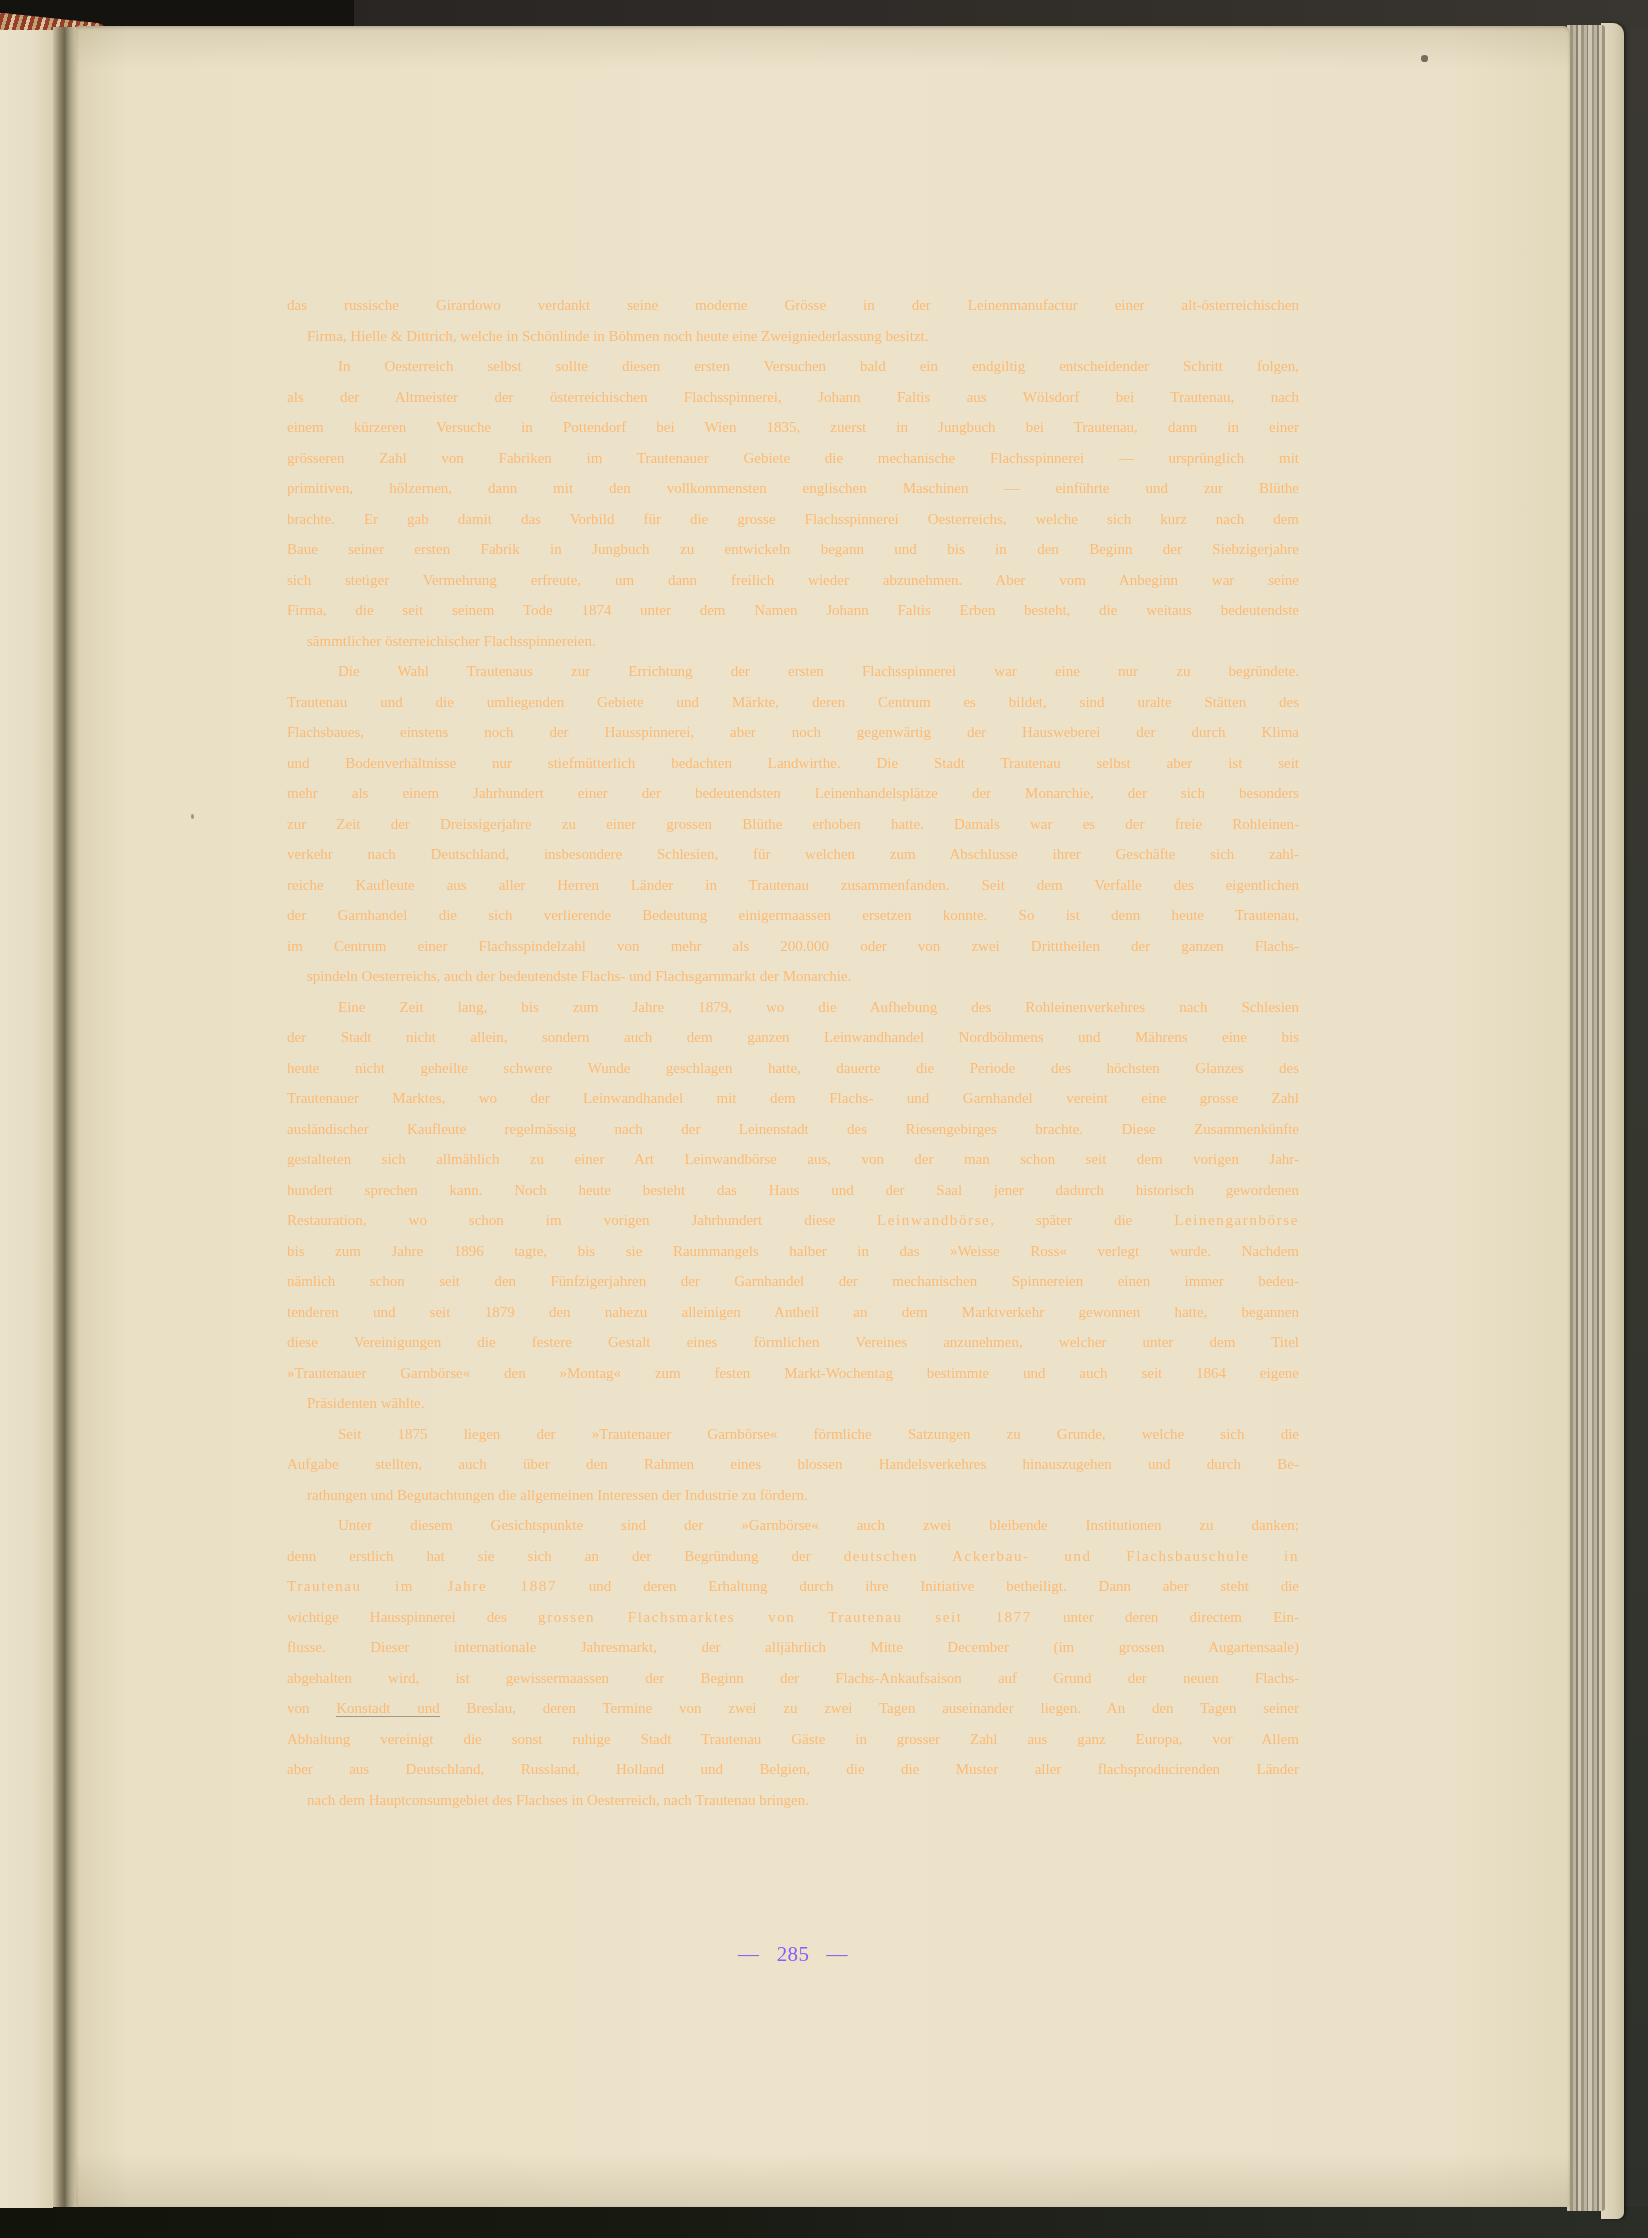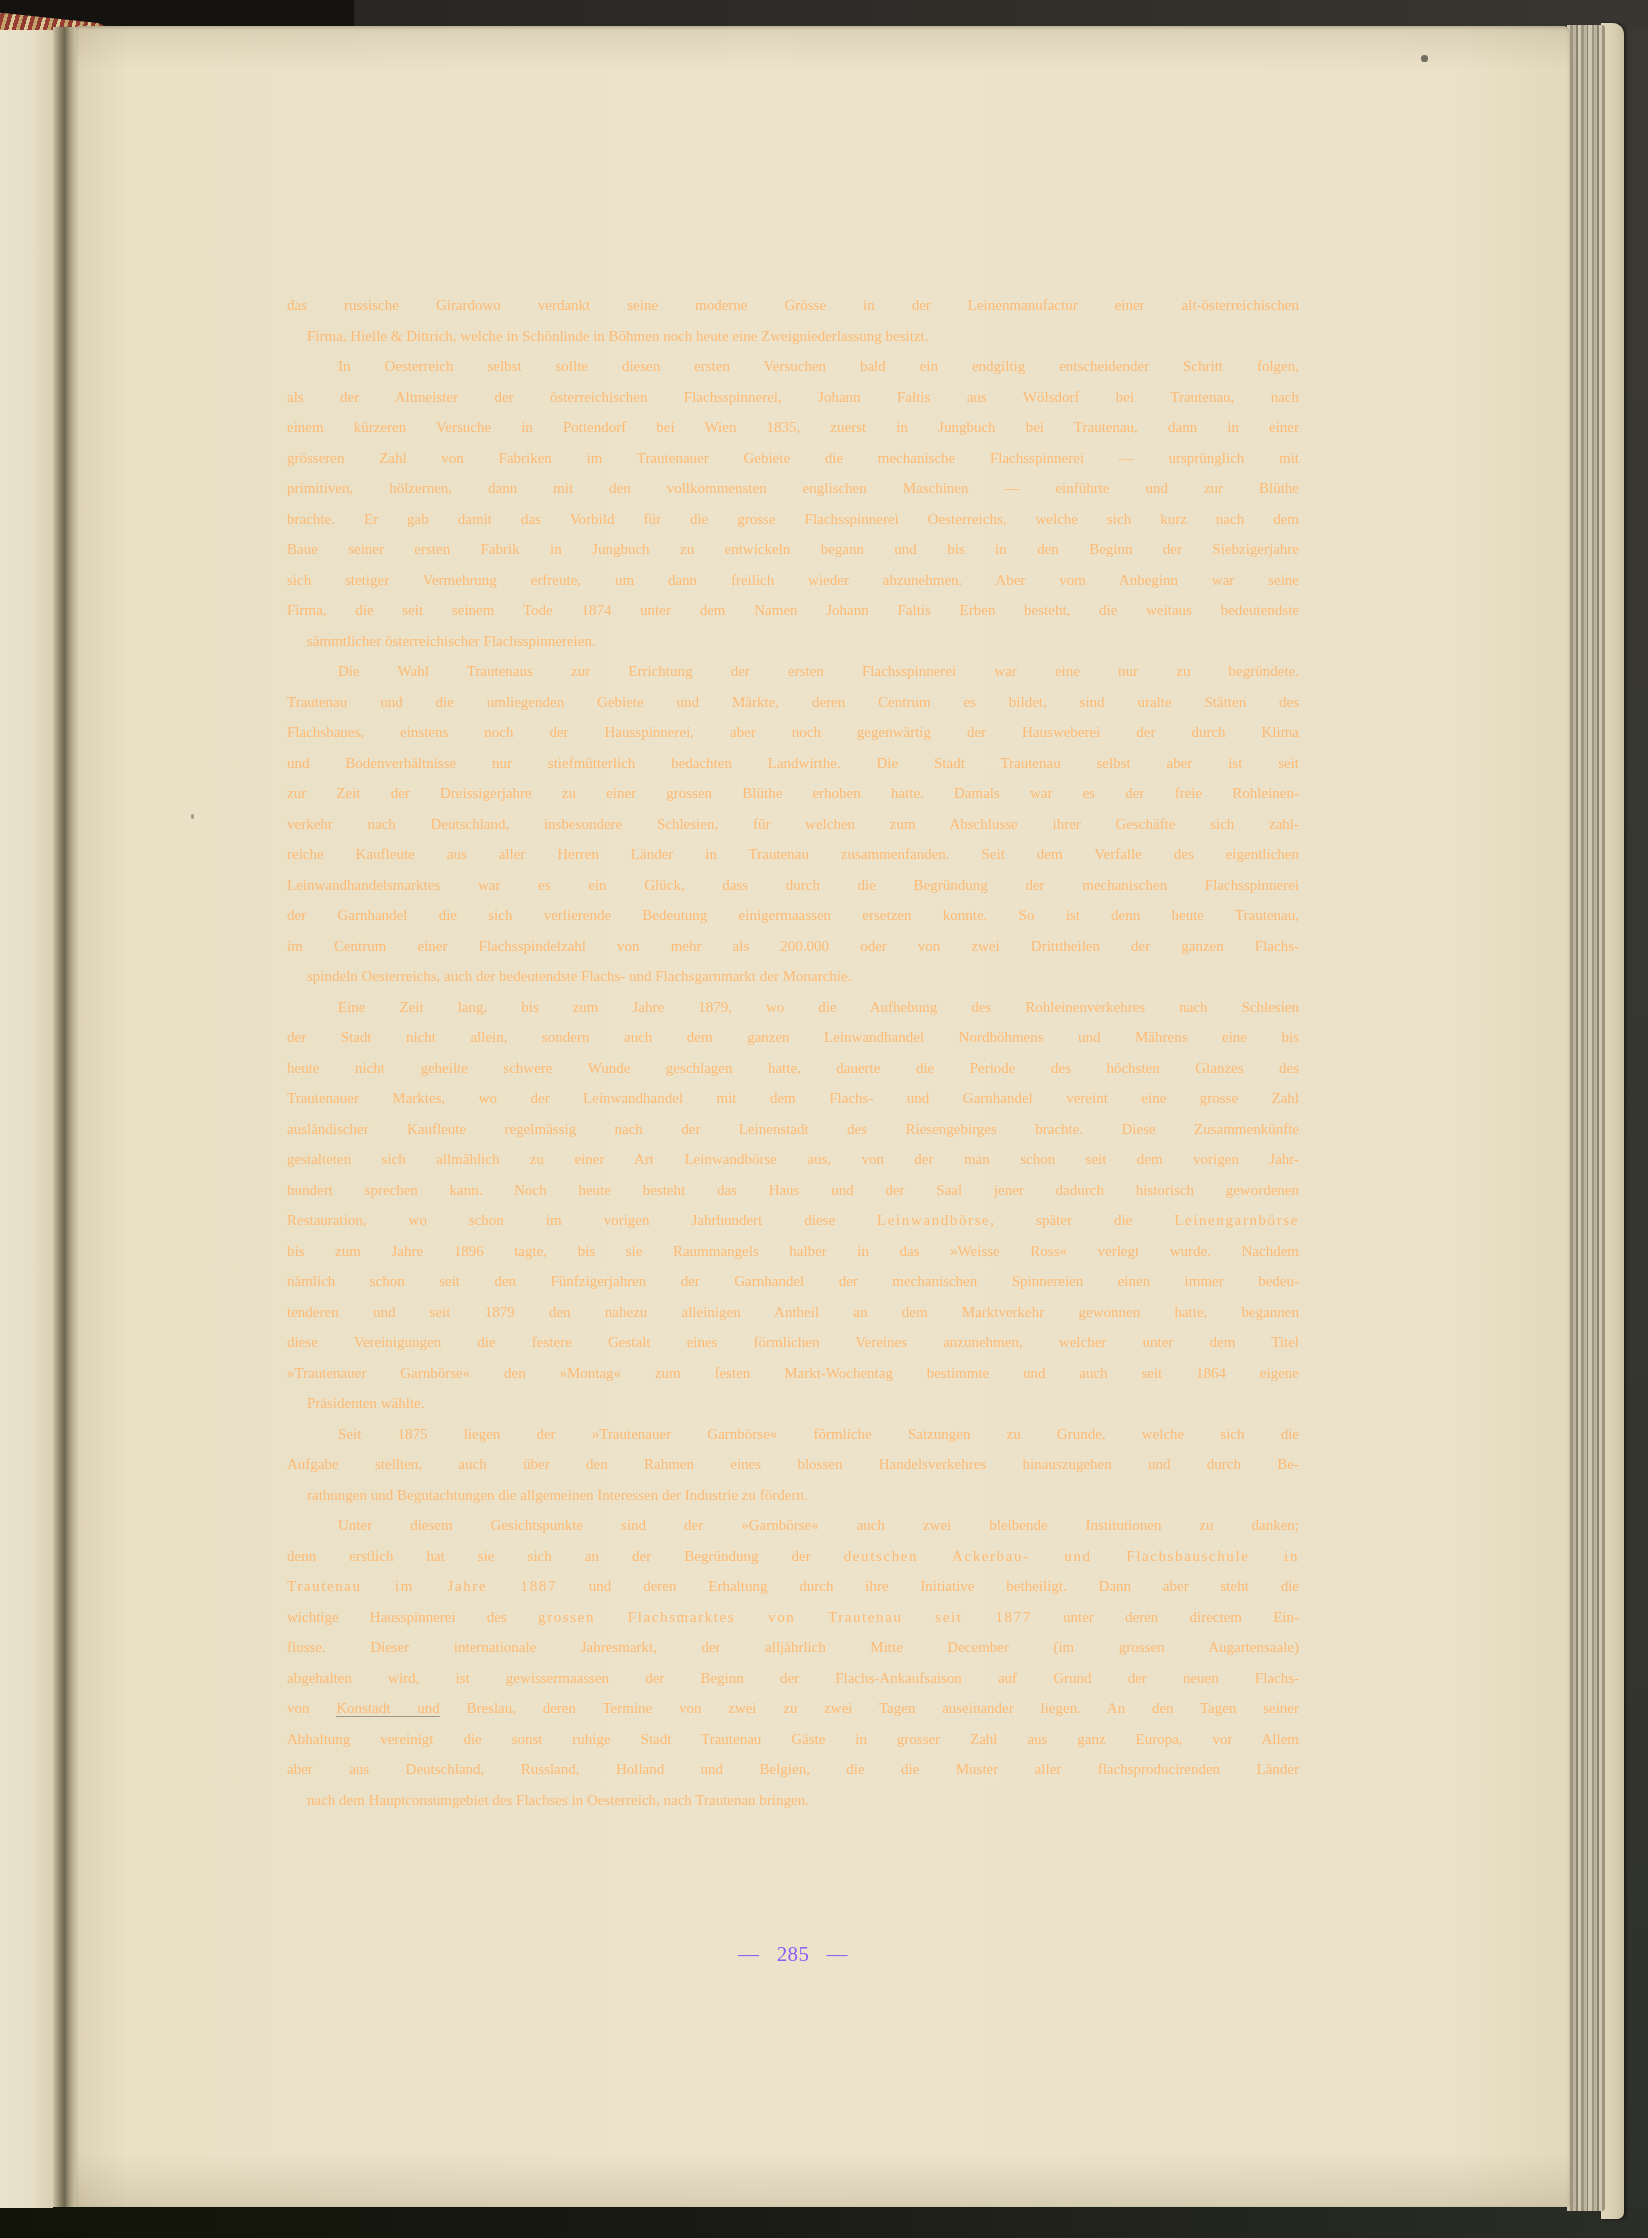--- a/index.html
+++ b/index.html
@@ -94,24 +94,24 @@
     <div class="line">primitiven, hölzernen, dann mit den vollkommensten englischen Maschinen — einführte und zur Blüthe</div>
     <div class="line">brachte. Er gab damit das Vorbild für die grosse Flachsspinnerei Oesterreichs, welche sich kurz nach dem</div>
     <div class="line">Baue seiner ersten Fabrik in Jungbuch zu entwickeln begann und bis in den Beginn der Siebzigerjahre</div>
     <div class="line">sich stetiger Vermehrung erfreute, um dann freilich wieder abzunehmen. Aber vom Anbeginn war seine</div>
     <div class="line">Firma, die seit seinem Tode 1874 unter dem Namen Johann Faltis Erben besteht, die weitaus bedeutendste</div>
     <div class="line last">sämmtlicher österreichischer Flachsspinnereien.</div>
     <div class="line ind">Die Wahl Trautenaus zur Errichtung der ersten Flachsspinnerei war eine nur zu begründete.</div>
     <div class="line">Trautenau und die umliegenden Gebiete und Märkte, deren Centrum es bildet, sind uralte Stätten des</div>
     <div class="line">Flachsbaues, einstens noch der Hausspinnerei, aber noch gegenwärtig der Hausweberei der durch Klima</div>
     <div class="line">und Bodenverhältnisse nur stiefmütterlich bedachten Landwirthe. Die Stadt Trautenau selbst aber ist seit</div>
+    <div class="line">mehr als einem Jahrhundert einer der bedeutendsten Leinenhandelsplätze der Monarchie, der sich besonders</div>
     <div class="line">zur Zeit der Dreissigerjahre zu einer grossen Blüthe erhoben hatte. Damals war es der freie Rohleinen-</div>
     <div class="line">verkehr nach Deutschland, insbesondere Schlesien, für welchen zum Abschlusse ihrer Geschäfte sich zahl-</div>
     <div class="line">reiche Kaufleute aus aller Herren Länder in Trautenau zusammenfanden. Seit dem Verfalle des eigentlichen</div>
-    <div class="line">Leinwandhandelsmarktes war es ein Glück, dass durch die Begründung der mechanischen Flachsspinnerei</div>
     <div class="line">der Garnhandel die sich verlierende Bedeutung einigermaassen ersetzen konnte. So ist denn heute Trautenau,</div>
     <div class="line">im Centrum einer Flachsspindelzahl von mehr als 200.000 oder von zwei Dritttheilen der ganzen Flachs-</div>
     <div class="line last">spindeln Oesterreichs, auch der bedeutendste Flachs- und Flachsgarnmarkt der Monarchie.</div>
     <div class="line ind">Eine Zeit lang, bis zum Jahre 1879, wo die Aufhebung des Rohleinenverkehres nach Schlesien</div>
     <div class="line">der Stadt nicht allein, sondern auch dem ganzen Leinwandhandel Nordböhmens und Mährens eine bis</div>
     <div class="line">heute nicht geheilte schwere Wunde geschlagen hatte, dauerte die Periode des höchsten Glanzes des</div>
     <div class="line">Trautenauer Marktes, wo der Leinwandhandel mit dem Flachs- und Garnhandel vereint eine grosse Zahl</div>
     <div class="line">ausländischer Kaufleute regelmässig nach der Leinenstadt des Riesengebirges brachte. Diese Zusammenkünfte</div>
     <div class="line">gestalteten sich allmählich zu einer Art Leinwandbörse aus, von der man schon seit dem vorigen Jahr-</div>
     <div class="line">hundert sprechen kann. Noch heute besteht das Haus und der Saal jener dadurch historisch gewordenen</div>

